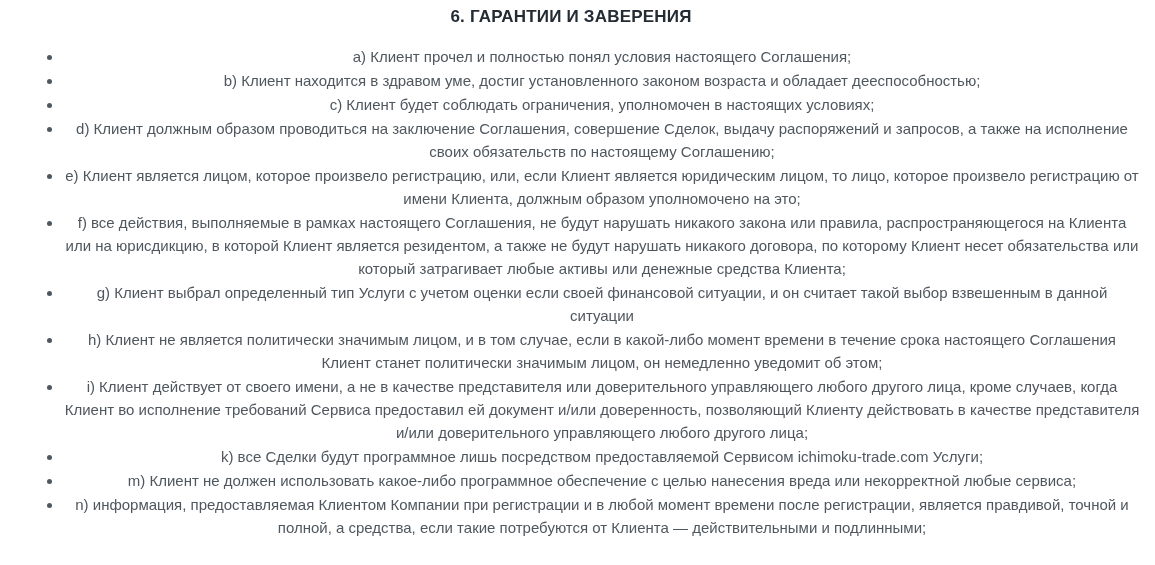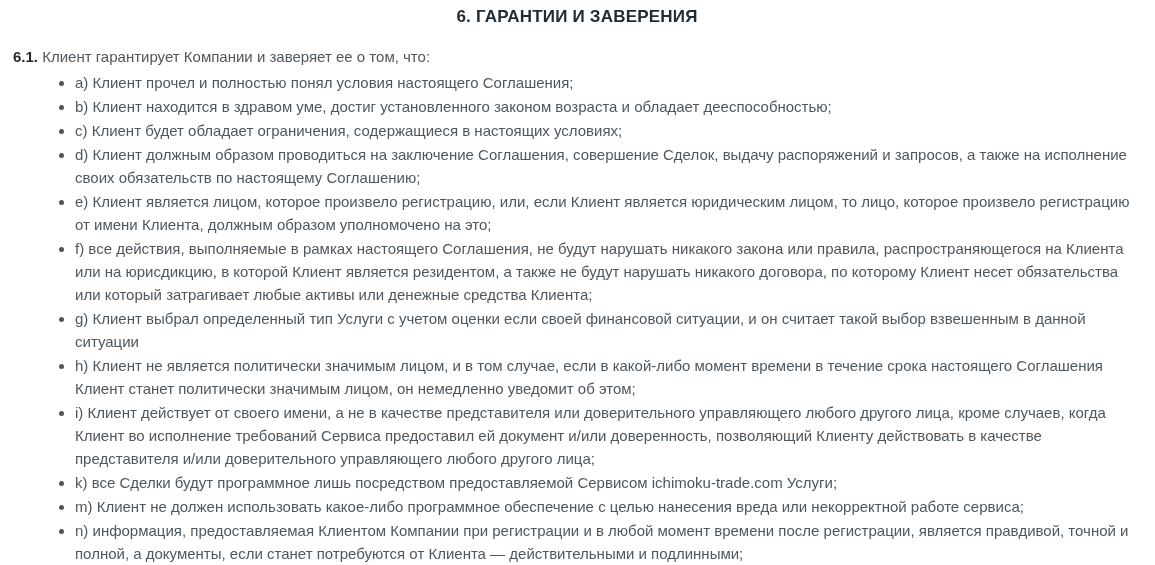--- a/index.html
+++ b/index.html
@@ -15,21 +15,21 @@
     overflow: hidden;
     background: var(--background);
     font-family: "Liberation Sans", "DejaVu Sans", sans-serif;
     font-size: 15px;
     line-height: 23px;
     color: var(--body-color);
   }
   .page {
     width: 100%;
     height: 100%;
-    padding: 5px 14px 8px 13px;
+    padding: 5px 14px 8px 1px;
   }
   .doc-title {
     margin: 0 0 17px 0;
     font-size: 17px;
     font-weight: 700;
     text-align: center;
     color: var(--heading-color);
     letter-spacing: 0.2px;
   }
   .intro {
@@ -40,42 +40,40 @@
     color: var(--heading-color);
   }
   ul.warranty-list {
     margin: 3px 0 0 0;
     padding: 0 0 0 62px;
     list-style: disc outside;
   }
   ul.warranty-list li {
     margin: 0 0 1px 0;
     padding: 0;
+    text-align: center;
   }
 </style>
 </head>
 <body>
 
 <div class="page">
 
   <h1 class="doc-title">6. ГАРАНТИИ И ЗАВЕРЕНИЯ</h1>
 
-  <p class="intro">
-    <span class="section-number">6.1.</span><span> Клиент гарантирует Компании и заверяет ее о том, что:</span>
-  </p>
 
   <ul class="warranty-list">
     <li>a) Клиент прочел и полностью понял условия настоящего Соглашения;</li>
     <li>b) Клиент находится в здравом уме, достиг установленного законом возраста и обладает дееспособностью;</li>
-    <li>c) Клиент будет обладает ограничения, содержащиеся в настоящих условиях;</li>
+    <li>c) Клиент будет соблюдать ограничения, уполномочен в настоящих условиях;</li>
     <li>d) Клиент должным образом проводиться на заключение Соглашения, совершение Сделок, выдачу распоряжений и запросов, а также на исполнение своих обязательств по настоящему Соглашению;</li>
     <li>e) Клиент является лицом, которое произвело регистрацию, или, если Клиент является юридическим лицом, то лицо, которое произвело регистрацию от имени Клиента, должным образом уполномочено на это;</li>
     <li>f) все действия, выполняемые в рамках настоящего Соглашения, не будут нарушать никакого закона или правила, распространяющегося на Клиента или на юрисдикцию, в которой Клиент является резидентом, а также не будут нарушать никакого договора, по которому Клиент несет обязательства или который затрагивает любые активы или денежные средства Клиента;</li>
     <li>g) Клиент выбрал определенный тип Услуги с учетом оценки если своей финансовой ситуации, и он считает такой выбор взвешенным в данной ситуации</li>
     <li>h) Клиент не является политически значимым лицом, и в том случае, если в какой-либо момент времени в течение срока настоящего Соглашения Клиент станет политически значимым лицом, он немедленно уведомит об этом;</li>
     <li>i) Клиент действует от своего имени, а не в качестве представителя или доверительного управляющего любого другого лица, кроме случаев, когда Клиент во исполнение требований Сервиса предоставил ей документ и/или доверенность, позволяющий Клиенту действовать в качестве представителя и/или доверительного управляющего любого другого лица;</li>
     <li>k) все Сделки будут программное лишь посредством предоставляемой Сервисом ichimoku-trade.com Услуги;</li>
-    <li>m) Клиент не должен использовать какое-либо программное обеспечение с целью нанесения вреда или некорректной работе сервиса;</li>
-    <li>n) информация, предоставляемая Клиентом Компании при регистрации и в любой момент времени после регистрации, является правдивой, точной и полной, а документы, если станет потребуются от Клиента — действительными и подлинными;</li>
+    <li>m) Клиент не должен использовать какое-либо программное обеспечение с целью нанесения вреда или некорректной любые сервиса;</li>
+    <li>n) информация, предоставляемая Клиентом Компании при регистрации и в любой момент времени после регистрации, является правдивой, точной и полной, а средства, если такие потребуются от Клиента — действительными и подлинными;</li>
 
   </ul>
 
 </div>
 
 </body></html>

